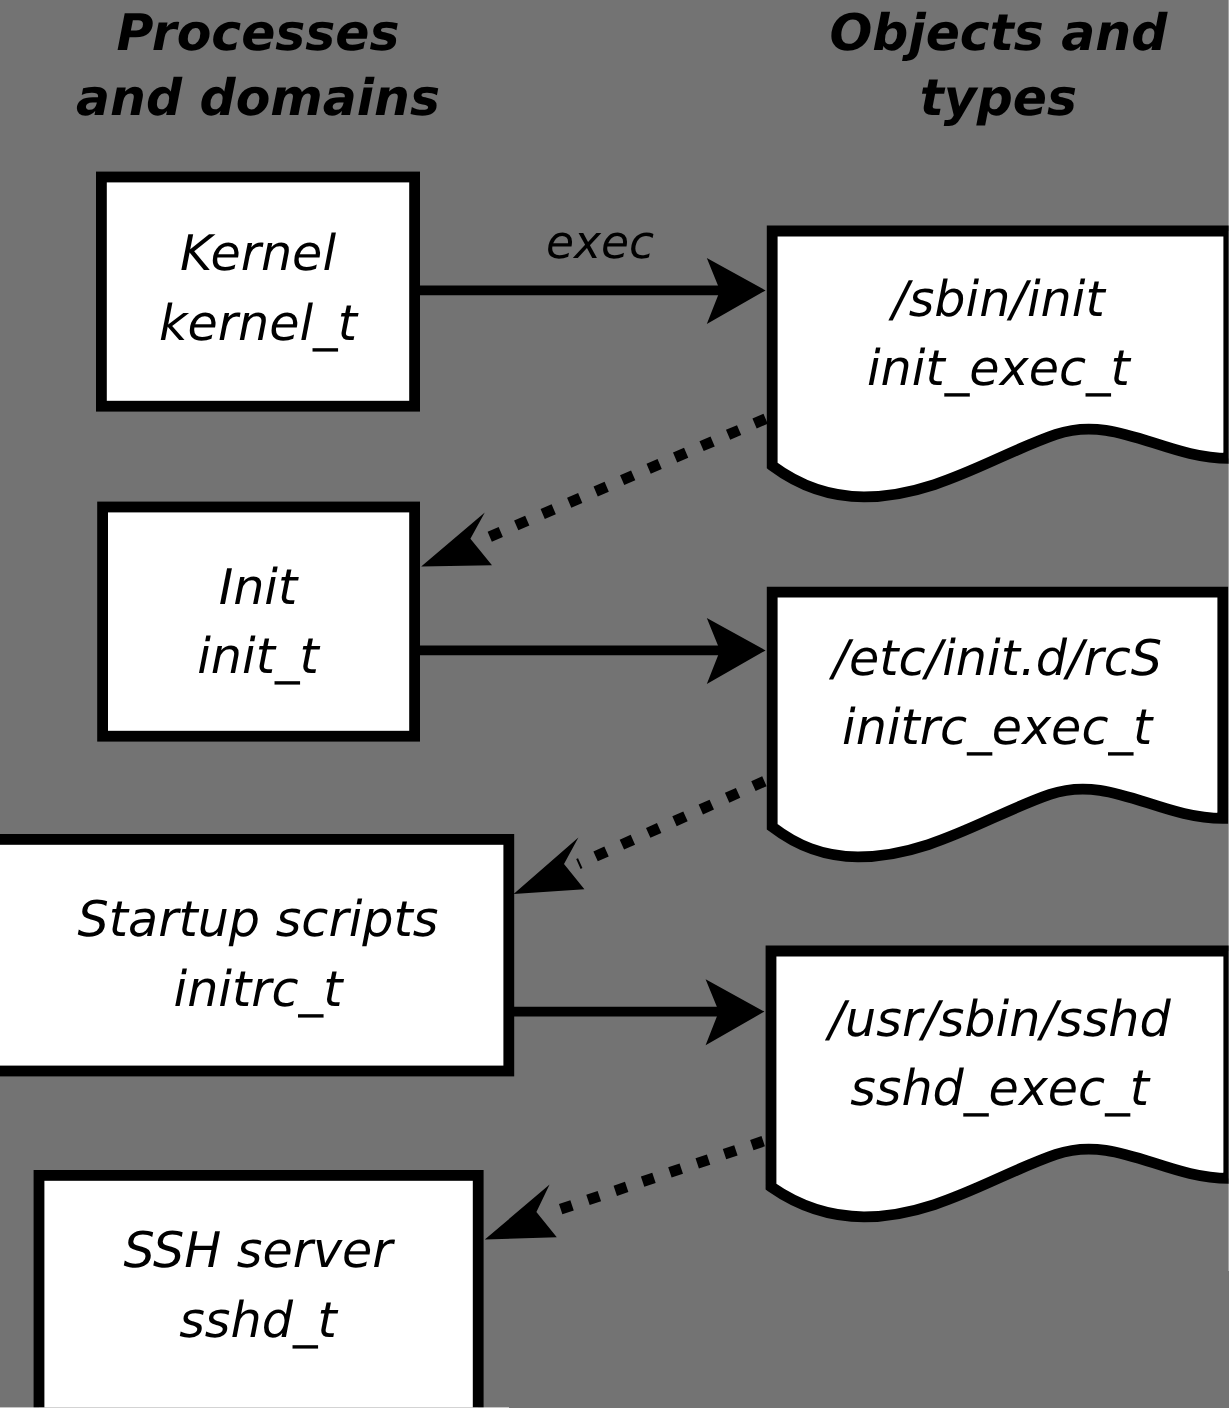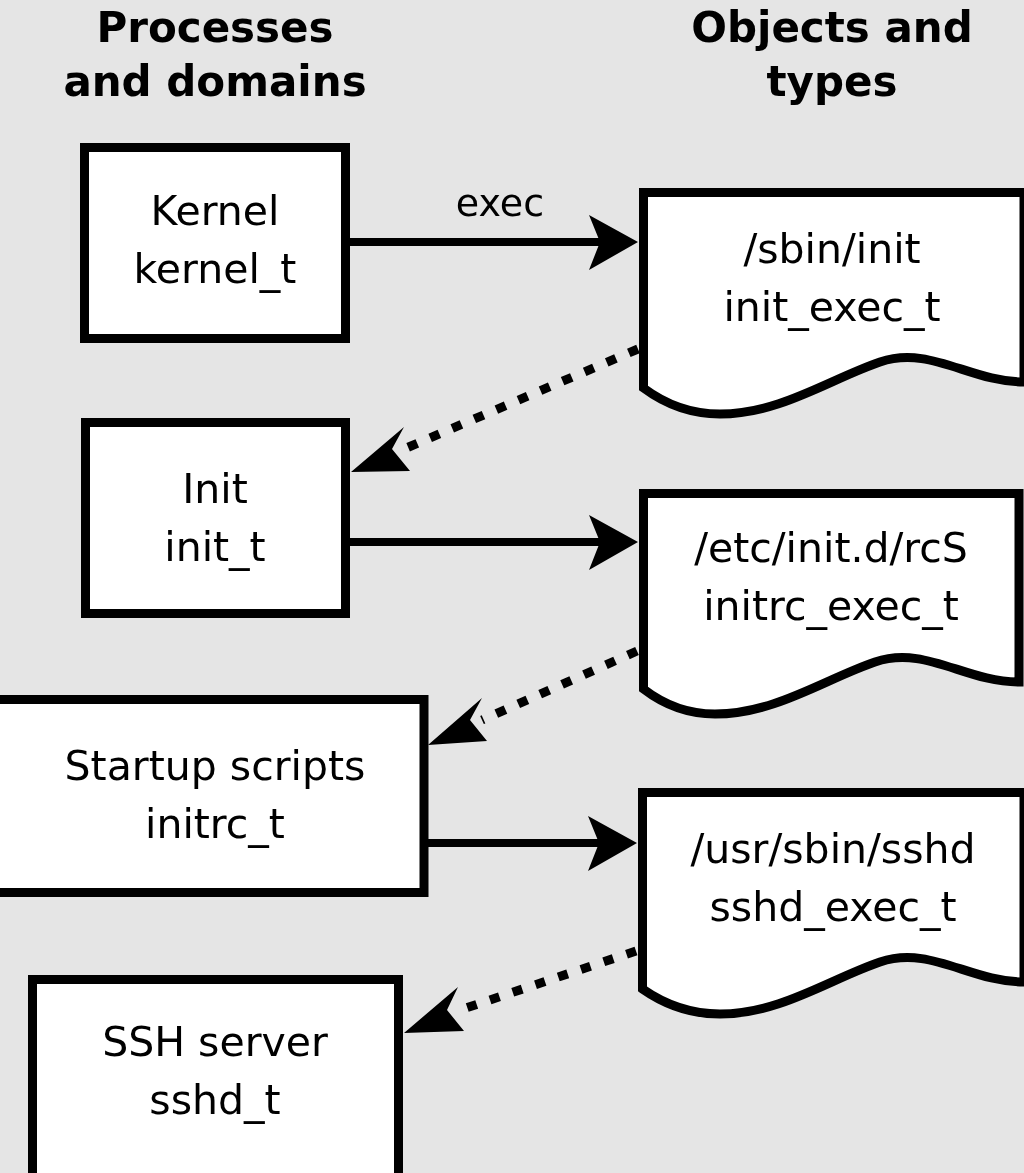--- a/index.html
+++ b/index.html
@@ -10,21 +10,22 @@
   body {
     width: 1024px;
     height: 1173px;
     font-family: "DejaVu Sans", sans-serif;
     overflow: hidden;
   }
   #diagram-root {
     position: relative;
     width: 1024px;
     height: 1173px;
-    background: #e5e5e5;
+    background: #737373;
+    font-style: italic;
   }
   svg.diagram-canvas {
     display: block;
     width: 1024px;
     height: 1173px;
   }
   .col-title {
     font-family: "DejaVu Sans", sans-serif;
     font-weight: bold;
     font-size: 42px;

